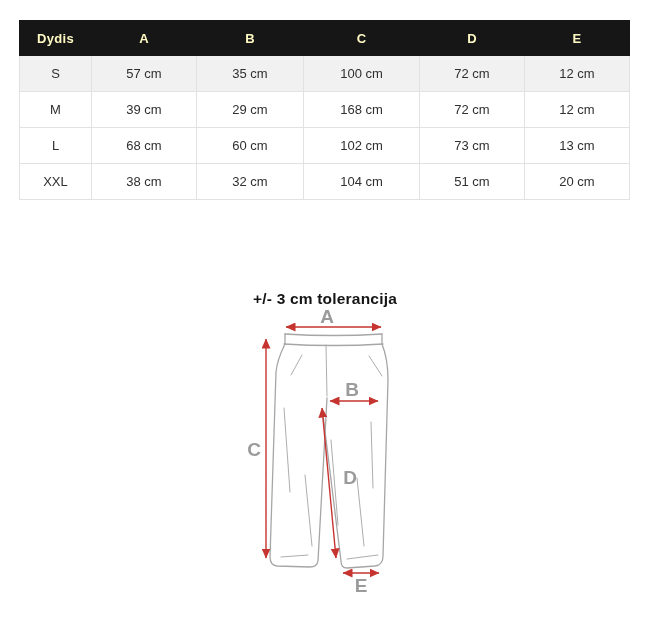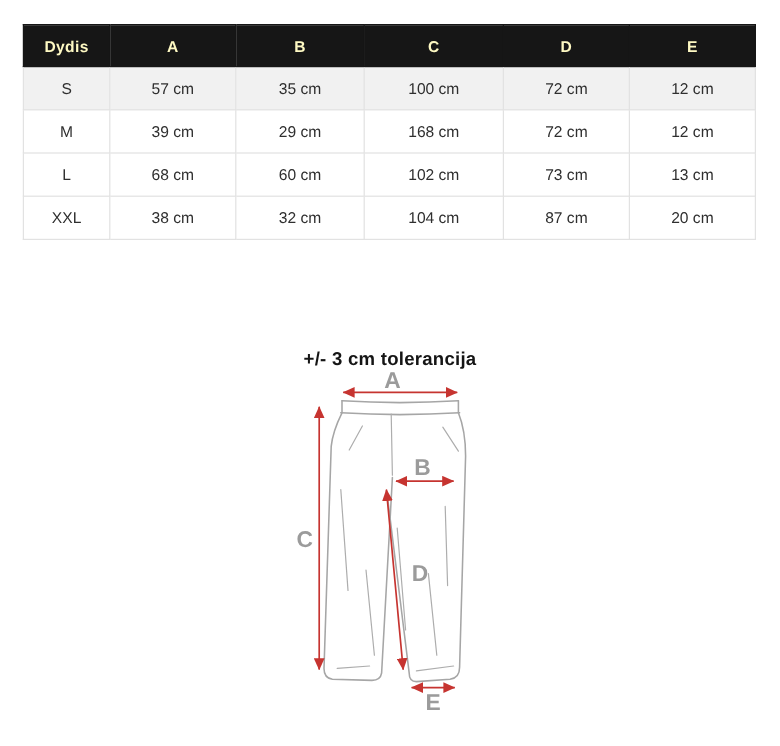--- a/index.html
+++ b/index.html
@@ -74,21 +74,21 @@
       <td>60 cm</td>
       <td>102 cm</td>
       <td>73 cm</td>
       <td>13 cm</td>
     </tr>
     <tr>
       <td>XXL</td>
       <td>38 cm</td>
       <td>32 cm</td>
       <td>104 cm</td>
-      <td>87 cm</td>
+      <td>51 cm</td>
       <td>20 cm</td>
     </tr>
   </tbody>
 </table>
 
 <svg class="diagram-svg" width="650" height="342" viewBox="0 0 650 342" xmlns="http://www.w3.org/2000/svg">
   <defs>
     <marker id="ah" markerUnits="userSpaceOnUse" markerWidth="10" markerHeight="9" refX="9.5" refY="4.5" orient="auto-start-reverse">
       <path d="M0,0 L10,4.5 L0,9 Z" fill="#c63430"></path>
     </marker>

